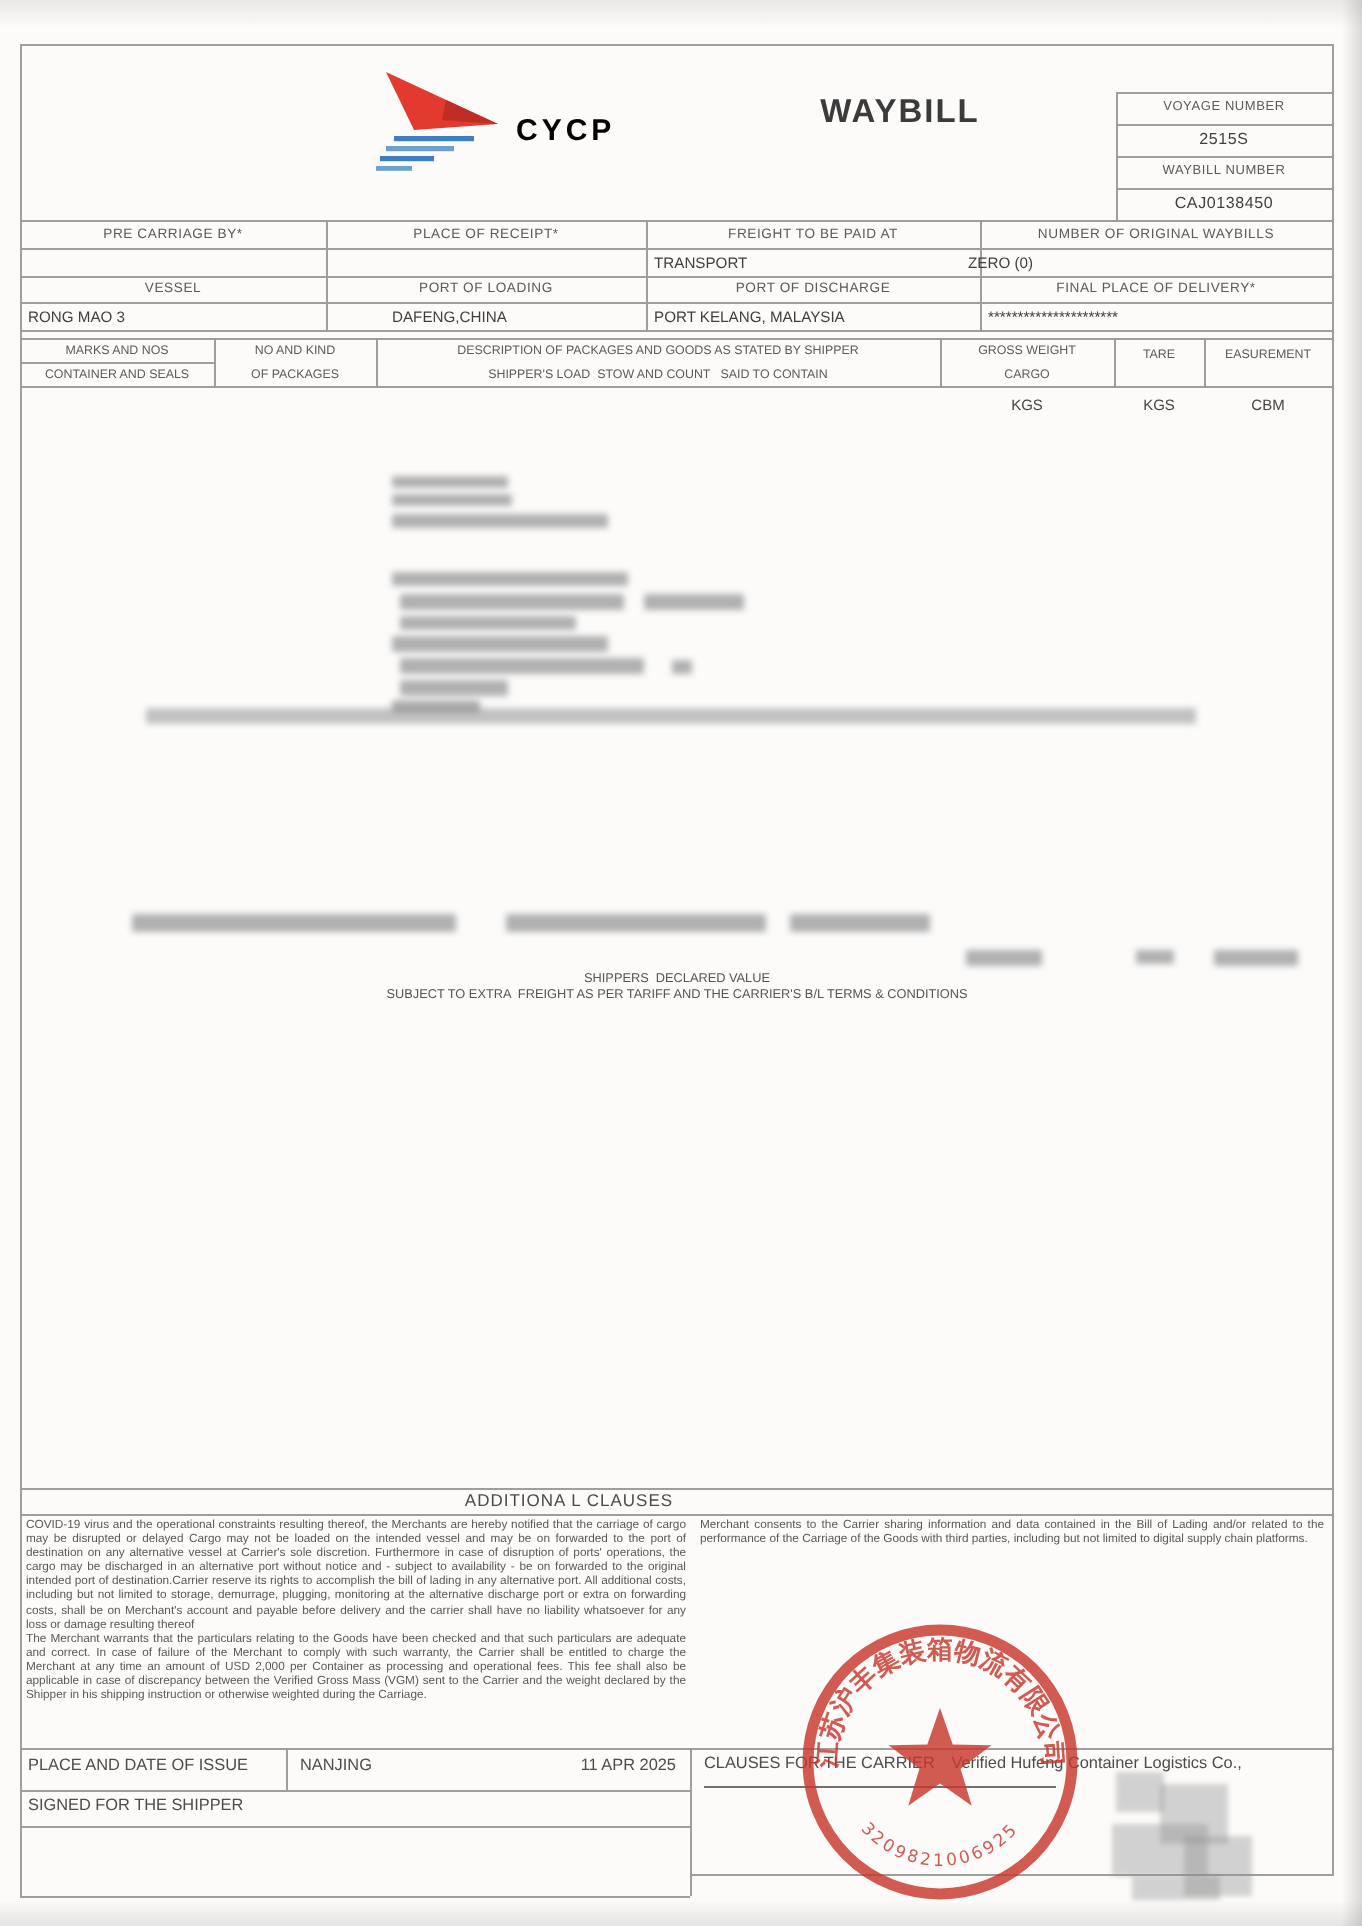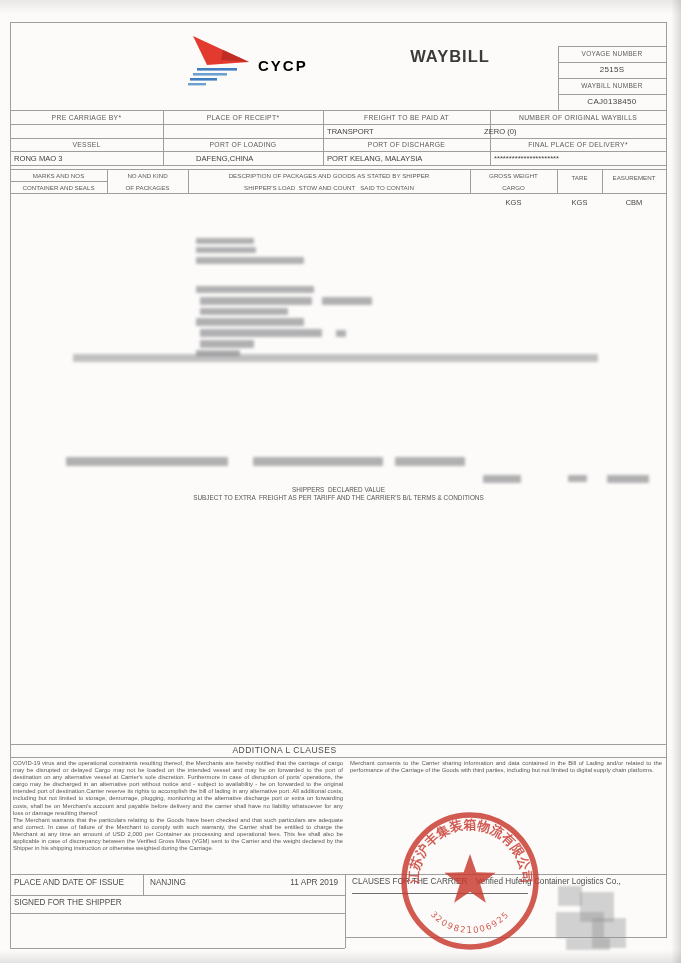--- a/index.html
+++ b/index.html
@@ -141,21 +141,21 @@
   <div class="hl" style="left:10px;top:874px;width:657px;"></div>
   <div class="hl" style="left:10px;top:895px;width:335px;"></div>
   <div class="hl" style="left:10px;top:913px;width:335px;"></div>
   <div class="hl" style="left:10px;top:948px;width:335px;"></div>
   <div class="vl" style="left:345px;top:874px;height:74px;"></div>
   <div class="vl" style="left:143px;top:874px;height:21px;"></div>
   <div class="hl" style="left:345px;top:937px;width:322px;"></div>
 
   <div class="foot" style="left:14px;top:878px;">PLACE AND  DATE OF  ISSUE</div>
   <div class="foot" style="left:150px;top:878px;">NANJING</div>
-  <div class="foot" style="left:230px;top:878px;width:108px;text-align:right;">11 APR 2019</div>
+  <div class="foot" style="left:230px;top:878px;width:108px;text-align:right;">11 APR 2025</div>
   <div class="foot" style="left:14px;top:898px;">SIGNED  FOR THE SHIPPER</div>
 
   <div class="foot" style="left:352px;top:877px;">
     <span>CLAUSES  FOR THE  CARRIER</span>
     <span style="margin-left:6px;">Verified Hufeng Container Logistics Co.,</span>
   </div>
   <div class="hl" style="left:352px;top:893px;width:176px;background:#6f6f6f;"></div>
 
   <svg class="scan" style="left:395px;top:805px;opacity:.82;" width="150" height="150" viewBox="0 0 150 150">
     <circle cx="75" cy="76" r="66" fill="none" stroke="#c8372d" stroke-width="5.5"></circle>

